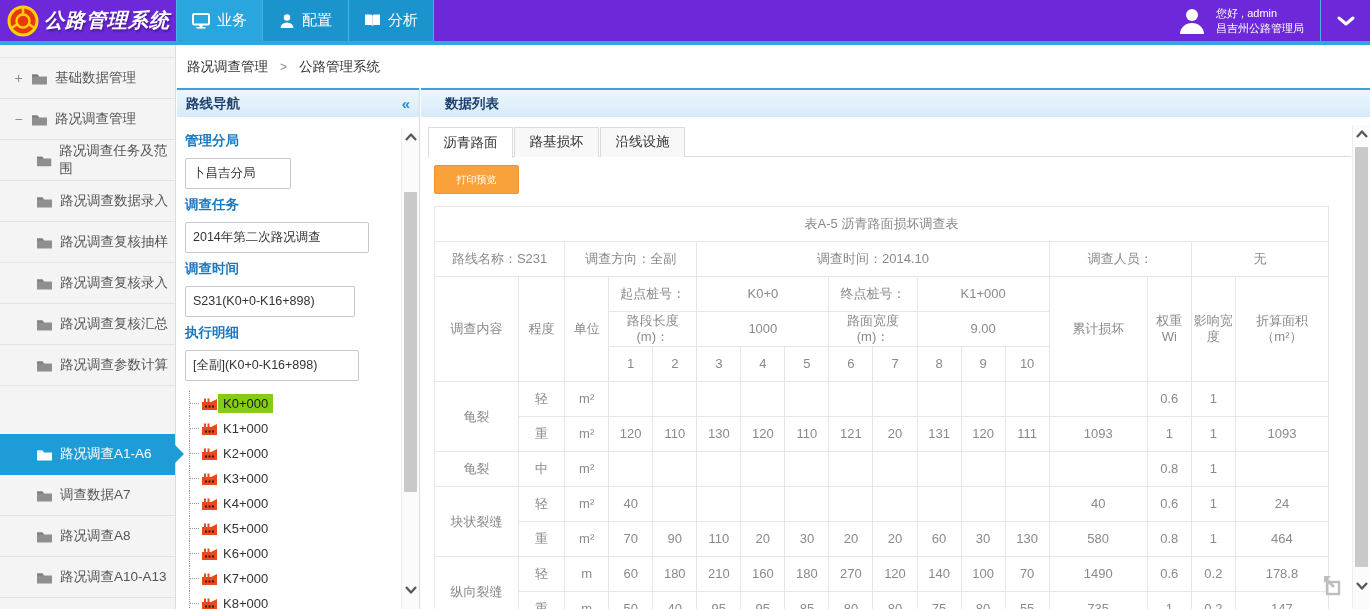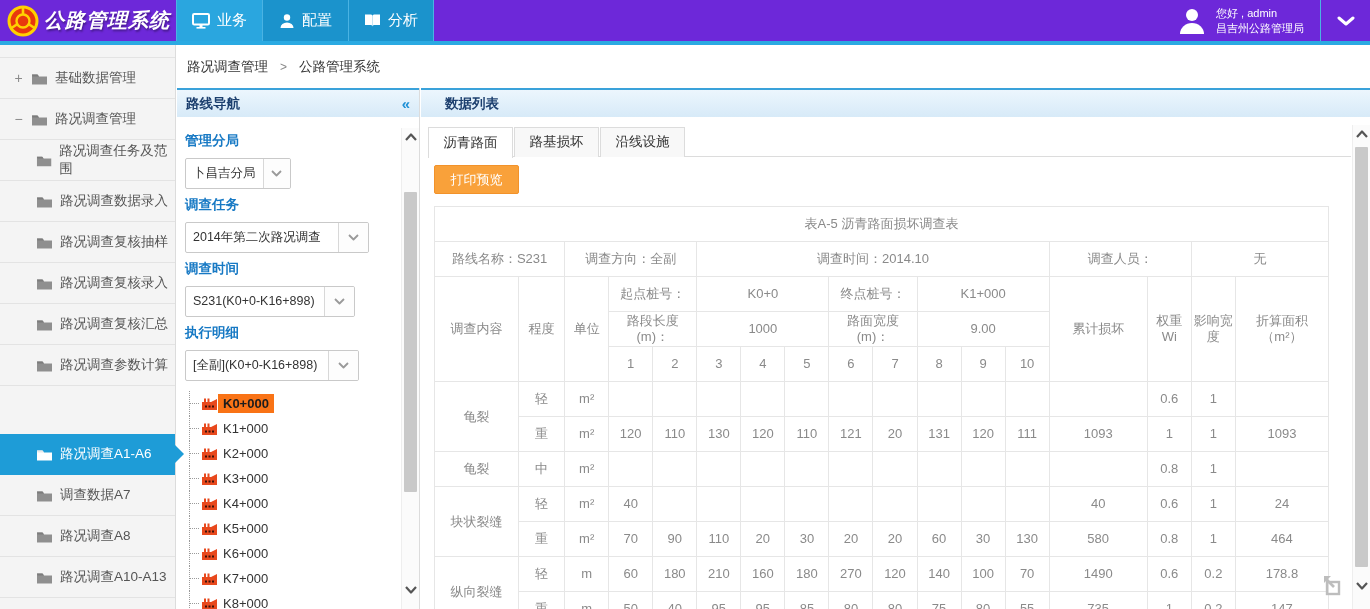--- a/index.html
+++ b/index.html
@@ -42,46 +42,46 @@
 
   
   .panel-header { height:29px; background:linear-gradient(#ecf6fd,#d7eaf8); border-top:2px solid #3aa2da;
     display:flex; align-items:center; padding:0 9px; font-size:13.5px; font-weight:bold; color:#1c3f6e; }
   .collapse-btn { margin-left:auto; color:#1e90d6; font-size:15px; font-weight:bold; cursor:pointer; }
 
   
   .nav-panel { position:absolute; left:177px; top:88px; width:243px; bottom:0; background:#fff; border-right:1px solid #dcdcdc; }
   .nav-body { position:absolute; top:31px; left:0; right:20px; bottom:0; padding:6px 0 0 8px; overflow:hidden; }
   .field-label { font-size:13.5px; font-weight:bold; color:#1779c4; margin:7px 0 8px; }
-  .dropdown { display:flex; height:31px; border:1px solid #c9c9c9; background:#fff; border-radius:2px; overflow:hidden; }
+  .dropdown { display:flex; height:31px; border:1px solid #c9c9c9; background:#fff; border-radius:2px; overflow:hidden;flex-direction:column; }
   .dd-text { flex:1; padding:0 7px; line-height:29px; font-size:12.5px; color:#333; white-space:nowrap; }
   .dd-btn { width:30px; border-left:1px solid #d8d8d8; display:flex; align-items:center; justify-content:center; background:#fdfdfd; cursor:pointer; }
   .tree { margin-top:10px; }
   .tree-item { height:25px; display:flex; align-items:center; cursor:pointer; }
   .tree-connector { width:13px; height:25px; margin-left:4px; border-left:1px dotted #9a9a9a; position:relative; }
   .tree-connector::after { content:""; position:absolute; top:12px; left:0; width:9px; border-top:1px dotted #9a9a9a; }
   .tree-label { font-size:13px; color:#333; padding:2px 5px; white-space:nowrap; }
-  .tree-item.selected .tree-label { background:#f97316; color:#1c1c1c;font-weight:bold; }
+  .tree-item.selected .tree-label { background:#84cc16; color:#1c1c1c; }
 
   
   .vscroll { position:absolute; width:18px; background:#fbfbfb; border-left:1px solid #eee; }
   .vs-arrow { position:absolute; left:0; width:17px; height:18px; display:flex; align-items:center; justify-content:center; }
   .vs-thumb { position:absolute; left:2px; width:13px; background:#c9c9c9; border-radius:1px; }
   .nav-scroll { top:40px; bottom:0; right:0; }
   .data-scroll { top:37px; bottom:0; right:0; }
 
   
   .data-panel { position:absolute; left:421px; top:88px; right:0; bottom:0; background:#fff; }
   .data-content { position:absolute; top:31px; left:0; right:19px; bottom:0; overflow:hidden; }
   .tabbar { display:flex; margin:8px 0 0 7px; border-bottom:1px solid #dcdcdc; padding-left:0; height:30px; }
   .tab { min-width:85px; padding:0 14px; text-align:center; line-height:28px; font-size:13.5px; color:#333;
     border:1px solid #dcdcdc; border-bottom:none; background:#f8f8f8; margin-right:1px; margin-bottom:-1px; cursor:pointer; height:30px; }
   .tab.active { background:#fff; height:31px; line-height:29px; }
   .print-btn { display:inline-block; margin:8px 0 0 13px; width:85px; height:29px; background:#f9a13a;
-    border:1px solid #f2922a; color:#fff; font-size:13px; text-align:center; line-height:27px; cursor:pointer; border-radius:2px; }
+    border:1px solid #f2922a; color:#fff; font-size:10px; text-align:center; line-height:27px; cursor:pointer; border-radius:2px; }
 
   
   table.survey { border-collapse:collapse; table-layout:fixed; margin:12px 0 0 13px; width:895px; }
   table.survey td { border:1px solid #e6e6e6; text-align:center; height:35px; padding:0 2px;
     font-size:13px; color:#8a8a8a; background:#fff; line-height:16px; }
   td.title-row { height:32px; background:#f7f7f7; color:#555; }
   td.hdr { color:#777; }
   td.num-hdr { background:#f2f2f2; color:#555; }
 
   .expand-icon { position:absolute; right:24px; bottom:12px; cursor:pointer; }

